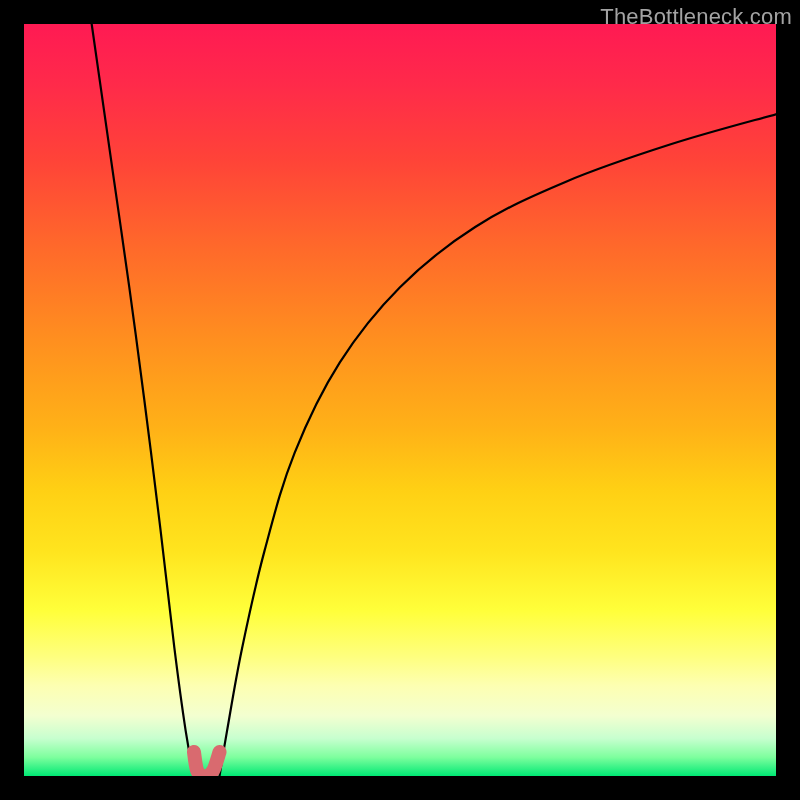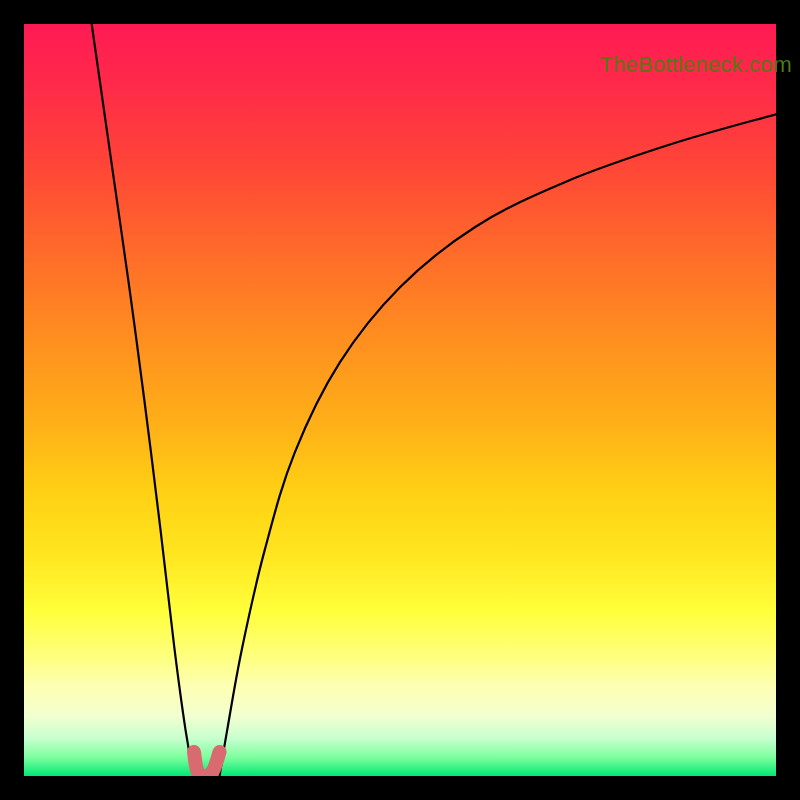--- a/index.html
+++ b/index.html
@@ -25,25 +25,24 @@
       #f3ffd0 92%,
       #c7ffcf 95%,
       #7eff9e 97.5%,
       #00e874 100%
     );
   }
 
   .watermark {
     position: absolute;
     top: 4px; right: 8px;
-    color: #4d7c0f;
+    color: #a3a3a3;
     font-size: 22px;
     font-weight: 400;
     letter-spacing: 0.2px;
-    margin-top: 48px;
   }
 
   .curves {
     position: absolute;
     left: 24px; top: 24px;
     width: 752px; height: 752px;
     pointer-events: none;
   }
 </style>
 </head>

